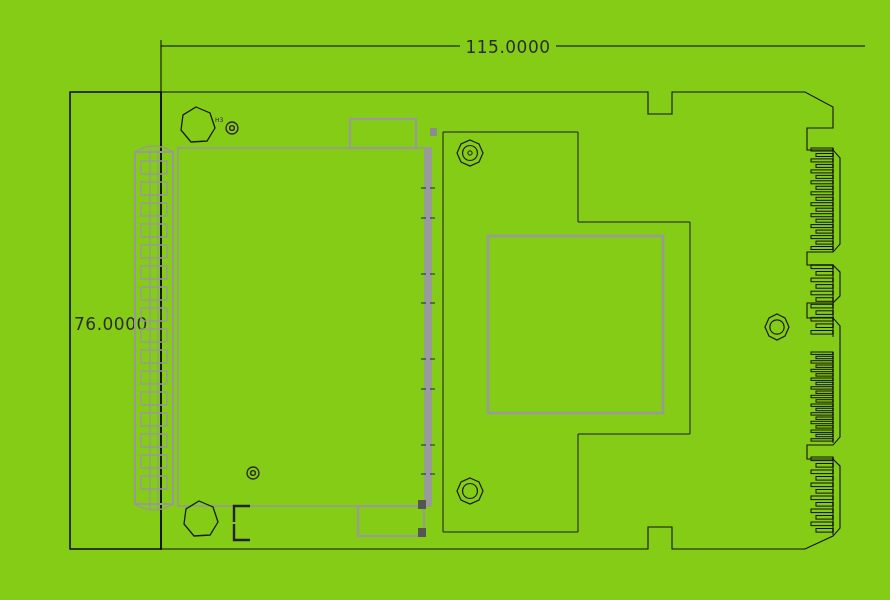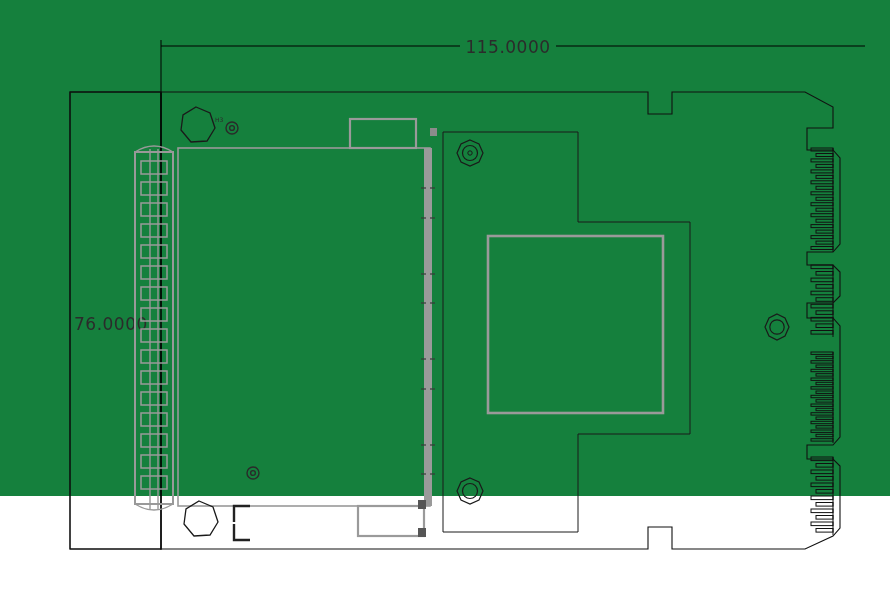--- a/index.html
+++ b/index.html
@@ -2,21 +2,21 @@
 <html><head>
 <meta charset="utf-8">
 <title>PCB Mechanical Drawing</title>
 <style>
   html,body{margin:0;padding:0;background:#ffffff;}
   body{
     width:890px;height:600px;overflow:hidden;
     font-family:"DejaVu Sans","Liberation Sans",sans-serif;
     color:#1a1a1a;
   }
-  #drawing-root{position:relative;width:890px;height:496px;background:#15803d;}
+  #drawing-root{position:relative;width:890px;height:600px;background:#84cc16;}
   svg#cad{display:block;width:890px;height:600px;}
   text{font-family:"DejaVu Sans","Liberation Sans",sans-serif;fill:#2b2b2b;}
   .dim-text{font-size:17px;letter-spacing:0.5px;}
   .ref-text{font-size:6px;}
 </style>
 </head>
 <body>
 
 <div id="drawing-root">
 <svg id="cad" viewBox="0 0 890 600">

